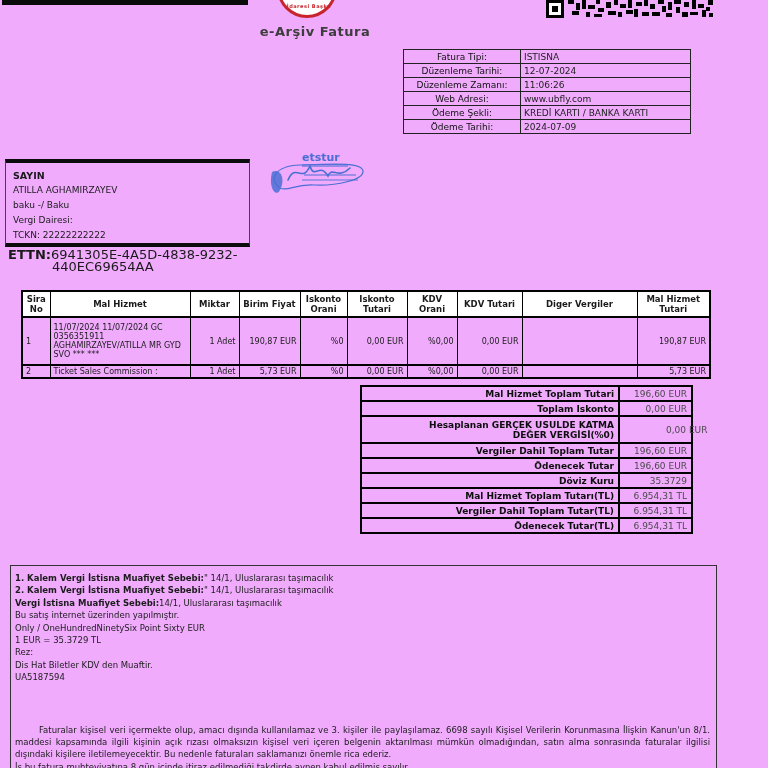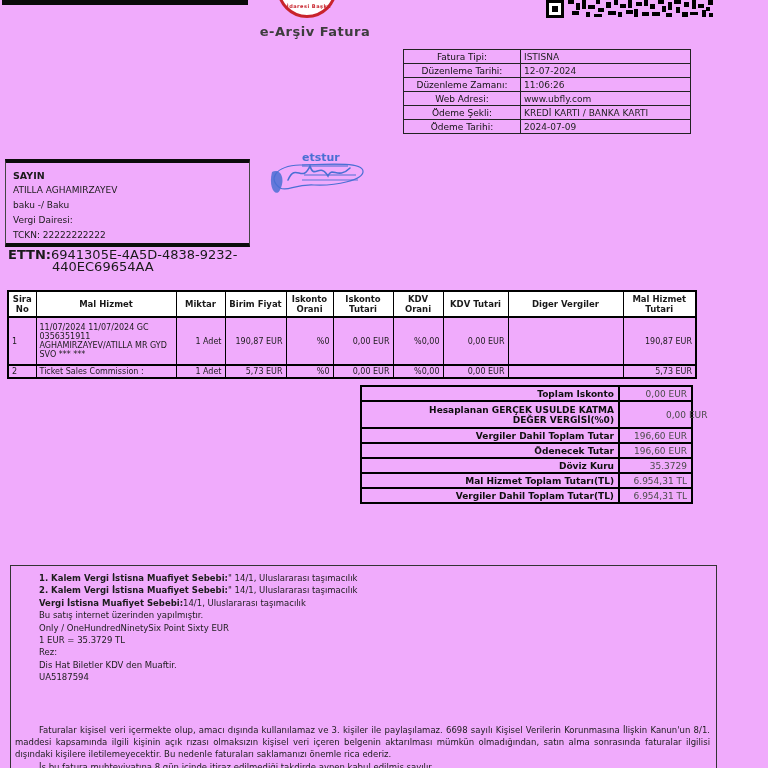--- a/index.html
+++ b/index.html
@@ -33,21 +33,21 @@
 
   
   #stamp { left:266px; top:150px; width:104px; height:62px; }
 
   
   #ettn { left:8px; top:249px; font-size:13px; line-height:12px; }
   #ettn .b { font-weight:bold; }
   #ettn .l2 { margin-left:44px; }
 
   
-  #items-table { left:7px; top:290px; width:688px; border-collapse:collapse;
+  #items-table { left:21px; top:290px; width:688px; border-collapse:collapse;
     table-layout:fixed; font-size:8px; }
   #items-table th { border:1px solid #000; border-bottom:2px solid #000;
     font-weight:bold; font-size:8.5px; padding:2px 1px; background:#fff; }
   #items-table td { border:1px solid #000; padding:1px 3px; vertical-align:middle; }
   #items-table .num { text-align:right; white-space:nowrap; }
   #items-table tr.r1 td { height:48px; }
   #items-table tr.r2 td { height:13px; border-top:2px solid #000; }
   #items-table { border:2px solid #000; }
 
   
@@ -55,21 +55,21 @@
     table-layout:fixed; font-size:9px; }
   #totals-table td { border:2px solid #000; height:15px; padding:0 4px; }
   #totals-table td.lbl { font-weight:bold; text-align:right; width:258px; color:#0e0e0e; }
   #totals-table td.val { text-align:right; color:#4a4a4a; white-space:nowrap; }
   #totals-table tr.dbl td { height:27px;padding-left:46px; }
 
   
   #notes-box { left:10px; top:565px; width:707px; height:240px;
     border:1px solid #333; padding:6px 6px 0 4px; font-size:8.5px;
     line-height:12.4px; color:#1c1c1c; }
-  #notes-box .ind { margin-left:24px; }
+  #notes-box .ind { }
   #notes-box .b { font-weight:bold; }
   #notes-box p.just { text-align:justify; text-indent:24px;margin-top:40px; }
   #notes-box .gap { height:12px; }
 
   svg text { font-family:"DejaVu Sans","Liberation Sans",sans-serif; }
 </style>
 </head>
 <body>
 
 <div id="page">
@@ -226,20 +226,24 @@
         <td class="num">%0,00</td>
         <td class="num">0,00 EUR</td>
         <td></td>
         <td class="num">5,73 EUR</td>
       </tr>
     </tbody>
   </table>
 
   <table id="totals-table" class="abs">
     <tbody>
+        <tr>
+          <td class="lbl">Mal Hizmet Toplam Tutari</td>
+          <td class="val">196,60 EUR</td>
+        </tr>
     <tr>
           <td class="lbl">Toplam Iskonto</td>
           <td class="val">0,00 EUR</td>
         </tr>
     <tr class="dbl">
           <td class="lbl">Hesaplanan GERÇEK USULDE KATMA DEĞER VERGİSİ(%0)</td>
           <td class="val">0,00 EUR</td>
         </tr>
     <tr>
           <td class="lbl">Vergiler Dahil Toplam Tutar</td>
@@ -252,20 +256,24 @@
     <tr>
           <td class="lbl">Döviz Kuru</td>
           <td class="val">35.3729</td>
         </tr>
     <tr>
           <td class="lbl">Mal Hizmet Toplam Tutarı(TL)</td>
           <td class="val">6.954,31 TL</td>
         </tr>
     <tr>
           <td class="lbl">Vergiler Dahil Toplam Tutar(TL)</td>
+          <td class="val">6.954,31 TL</td>
+        </tr>
+    <tr>
+          <td class="lbl">Ödenecek Tutar(TL)</td>
           <td class="val">6.954,31 TL</td>
         </tr>
   </tbody>
     </table>
 
   <div id="notes-box" class="abs">
     <div class="ind"><span class="b">1. Kalem Vergi İstisna Muafiyet Sebebi:</span><span>" 14/1, Uluslararası taşımacılık</span></div>
     <div class="ind"><span class="b">2. Kalem Vergi İstisna Muafiyet Sebebi:</span><span>" 14/1, Uluslararası taşımacılık</span></div>
     <div class="ind"><span class="b">Vergi İstisna Muafiyet Sebebi:</span><span>14/1, Uluslararası taşımacılık</span></div>
     <div class="ind">Bu satış internet üzerinden yapılmıştır.</div>

